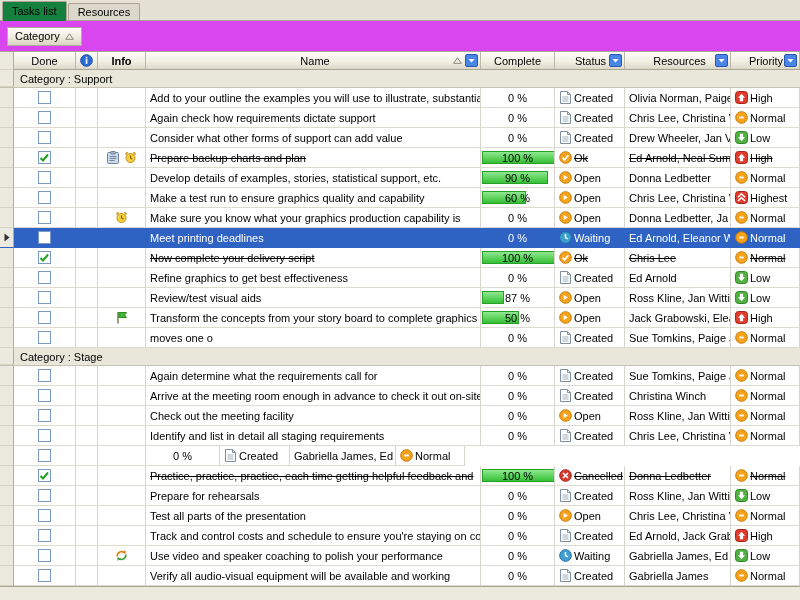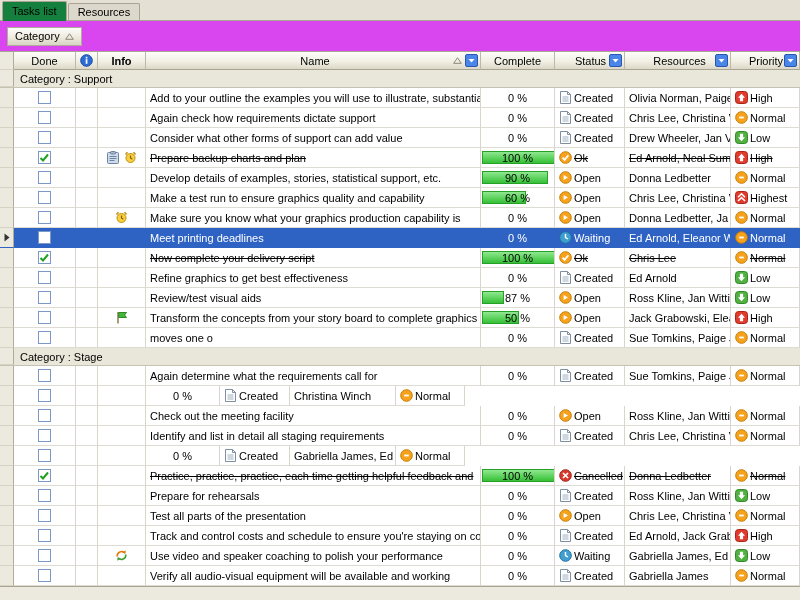--- a/index.html
+++ b/index.html
@@ -687,20 +687,23 @@
           <span class="txt">Normal</span>
         </div>
       </div>
       <div class="row">
         <div class="cell c-gutter"></div>
         <div class="cell c-done">
           <span class="cb"></span>
         </div>
         <div class="cell c-iicon"></div>
         <div class="cell c-info"></div>
+        <div class="cell c-name">
+          <span class="txt">Arrive at the meeting room enough in advance to check it out on-site</span>
+        </div>
         <div class="cell c-complete">
           <span class="pct">0 %</span>
         </div>
         <div class="cell c-status">
           <span class="icn">
             <svg width="11" height="13" viewBox="0 0 11 13">
               <path d="M0.5 0.5 H7.5 L10.5 3.5 V12.5 H0.5 Z" fill="#fff" stroke="#7f8fa0"></path>
               <path d="M7.5 0.5 V3.5 H10.5" fill="none" stroke="#7f8fa0"></path>
               <line x1="2.5" y1="6" x2="8.5" y2="6" stroke="#9fb0c0"></line>
               <line x1="2.5" y1="8" x2="8.5" y2="8" stroke="#9fb0c0"></line>

